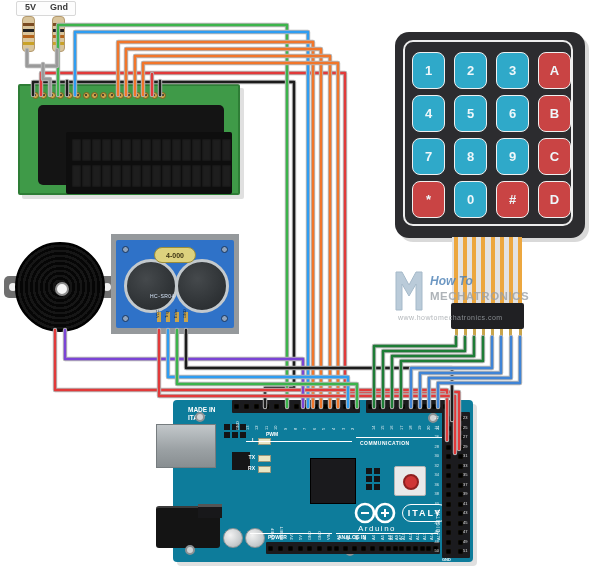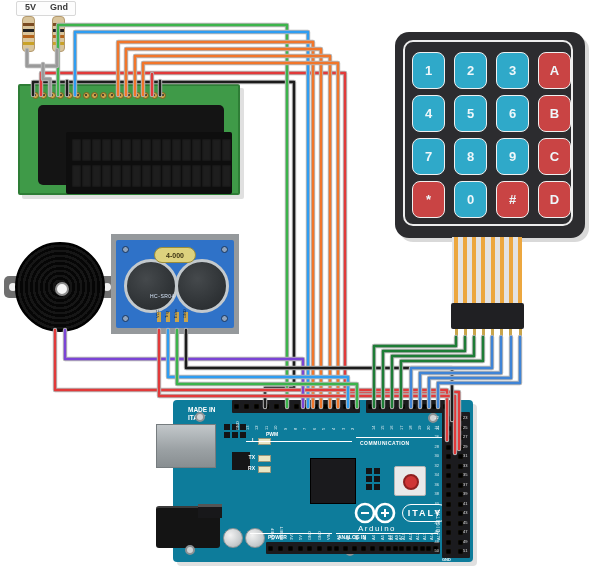--- a/index.html
+++ b/index.html
@@ -227,20 +227,28 @@
       <div class="conn-pin" style="position: absolute; left: 3.5px;"></div>
       <div class="conn-pin" style="position: absolute; left: 12.65px;"></div>
       <div class="conn-pin" style="position: absolute; left: 21.8px;"></div>
       <div class="conn-pin" style="position: absolute; left: 30.95px;"></div>
       <div class="conn-pin" style="position: absolute; left: 40.1px;"></div>
       <div class="conn-pin" style="position: absolute; left: 49.25px;"></div>
       <div class="conn-pin" style="position: absolute; left: 58.4px;"></div>
       <div class="conn-pin" style="position: absolute; left: 67.55px;"></div>
     </div>
 
+  <div class="abs" id="watermark">
+    <svg width="30" height="44" viewBox="0 0 30 44">
+      <path d="M2,42 V4 h6 l7,13 7,-13 h6 V42 h-6 V16 l-7,12 -7,-12 V42 z" fill="#a9bfd0" stroke="#8fa8bc" stroke-width="1"></path>
+    </svg>
+    <div id="wm-top">How To</div>
+    <div id="wm-bottom">MECHATRONICS</div>
+    <div id="wm-url">www.howtomechatronics.com</div>
+  </div>
 
   <div class="abs" id="arduino-board">
     <div class="wtext" style="left:15px;top:6px;font-size:6.5px;line-height:8px">
       <div>MADE IN</div>
         <div>ITALY</div>
     </div>
     <div class="abs" id="usb"></div>
     <div class="abs" id="jack"></div>
     <div class="abs" id="chip2"></div>
     <div class="abs" id="mcu"></div>

